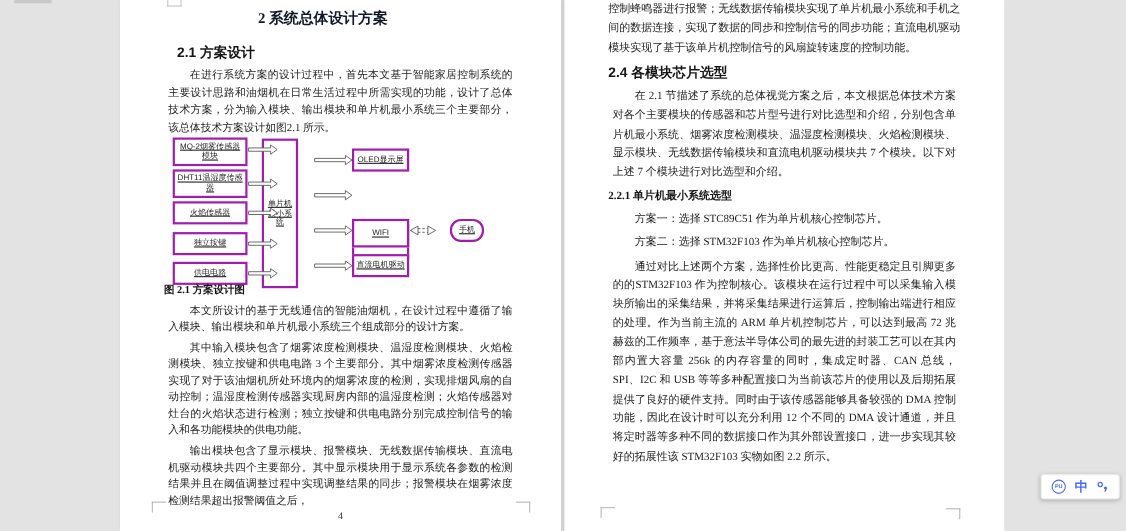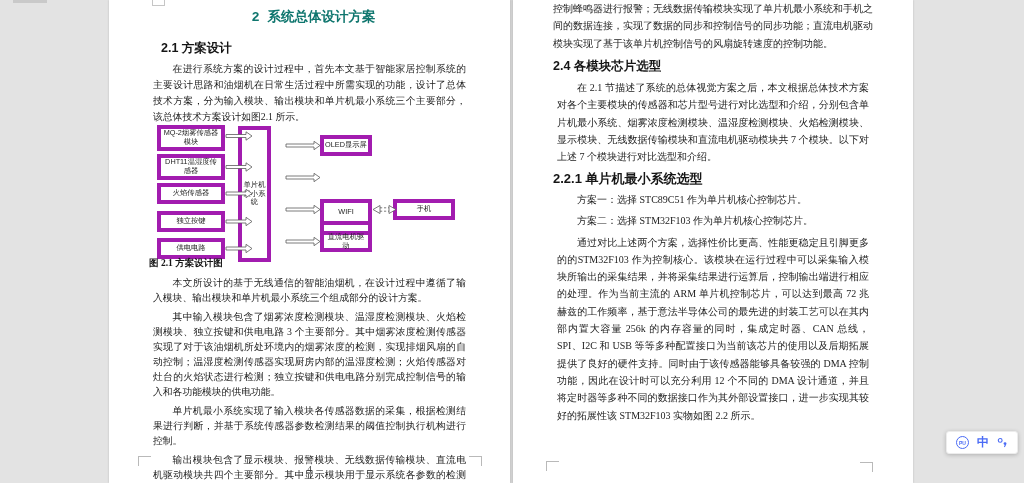--- a/index.html
+++ b/index.html
@@ -10,50 +10,50 @@
   }
   .page{position:absolute;top:0;height:483px;background:#ffffff;box-shadow:0 0 2px rgba(0,0,0,.18);}
   #left-page{left:109px;width:401px;}
   #right-page{left:513px;width:400px;}
   .page-gap{position:absolute;top:0;left:510px;width:3px;height:483px;background:#d6d6d6;}
   .top-strip{position:absolute;left:13px;top:0;width:34px;height:3px;background:#c9c9c9;}
 
   
   .abs{position:absolute;}
   .doc-title{
-    left:44px;width:321px;text-align:center;font-weight:bold;
-    font-size:13.5px;color:#0f766e;
-    font-family:Liberation Mono, monospace;
+    left:24px;width:321px;text-align:center;font-weight:bold;
+    font-size:13.5px;color:#0f172a;
+    font-family:Liberation Serif, serif;
   }
   .h2{
     left:40px;width:321px;font-weight:bold;font-size:12.5px;color:#151515;
     font-family:"Liberation Sans","DejaVu Sans",sans-serif;
   }
   .h3{
-    font-weight:bold;font-size:13px;color:#151515;margin:4px 0 3px 0;
-    font-family:Liberation Sans, sans-serif;
+    font-weight:bold;font-size:10px;color:#151515;margin:4px 0 3px 0;
+    font-family:Liberation Serif, serif;
   }
   .body-text{color:#1c1c1c;text-align:justify;}
   .lp{font-size:9.8px;line-height:16px;left:40px;width:321px;}
   .lp2{font-size:9.8px;line-height:15px;left:40px;width:321px;}
   .rp{font-size:10px;line-height:17.3px;color:#1c1c1c;text-align:justify;margin:0;}
   p.para{margin:4px;text-indent:2em;}
   p.noindent{margin:0;text-indent:0;}
   .rp-flow{left:40px;top:0;width:320px;}
   .rp-h2{font-weight:bold;font-size:12.5px;color:#151515;margin:6px 0 4px 0;
     font-family:"Liberation Sans","DejaVu Sans",sans-serif;text-align:left;text-indent:0;}
 
   
   .fig{left:40px;top:122px;width:321px;height:148px;}
   .fbox{
-    position:absolute;border:4px solid #a21caf;background:#fff;box-sizing:border-box;
+    position:absolute;border:2px solid #a21caf;background:#fff;box-sizing:border-box;
     display:flex;align-items:center;justify-content:center;text-align:center;
     font-size:7.3px;line-height:8.6px;color:#222;
     font-family:"Liberation Sans","DejaVu Sans",sans-serif;
-    white-space:pre-line;padding:1px;
+    white-space:pre-line;padding:1px;text-decoration:underline;
   }
   .fig svg{position:absolute;left:0;top:0;pointer-events:none;}
   .fig-caption{
     left:40px;top:257px;width:321px;font-weight:bold;
     font-size:9.5px;color:#151515;
   }
   .page-number{left:0;top:464px;width:401px;text-align:center;font-size:9px;color:#333;}
 
   
   .mark{position:absolute;width:12px;height:9px;}
@@ -103,21 +103,21 @@
     <div class="fbox" style="left:8px;top:116px;width:68px;height:21px;">供电电路</div>
 
     <div class="fbox" style="left:89px;top:4px;width:33px;height:136px;">单片机
 最小系统</div>
 
     <div class="fbox" style="left:171px;top:13px;width:52px;height:21px;">OLED显示屏</div>
     <div class="fbox" style="left:171px;top:45px;width:52px;height:32px;margin-top:36px;">蜂鸣器</div>
     <div class="fbox" style="left:171px;top:77px;width:52px;height:26px;">WIFI</div>
     <div class="fbox" style="left:171px;top:109px;width:52px;height:21px;">直流电机驱动</div>
 
-    <div class="fbox" style="left:244px;top:77px;width:62px;height:21px;">手机</div>
+    <div class="fbox" style="left:260px;top:77px;width:31px;height:21px;border-radius:10px;">手机</div>
 
     <svg width="321" height="148" viewBox="0 0 321 148">
       <g fill="#ffffff" stroke="#5a5a5a" stroke-width="0.8">
         <path d="M77,12.5 H97 V9.8 L103,14 L97,18.2 V15.5 H77 Z"></path>
         <path d="M77,43.5 H97 V40.8 L103,45 L97,49.2 V46.5 H77 Z"></path>
         <path d="M77,70 H97 V67.3 L103,71.5 L97,75.7 V73 H77 Z"></path>
         <path d="M77,98 H97 V95.3 L103,99.5 L97,103.7 V101 H77 Z"></path>
         <path d="M77,125 H97 V122.3 L103,126.5 L97,130.7 V128 H77 Z"></path>
         <path d="M137,22 H165 V19.3 L171,23.5 L165,27.7 V25 H137 Z"></path>
         <path d="M137,54 H165 V51.3 L171,55.5 L165,59.7 V57 H137 Z"></path>
@@ -130,21 +130,20 @@
         <line x1="231" y1="85.8" x2="240" y2="85.8"></line>
         <line x1="231" y1="89.2" x2="240" y2="89.2"></line>
       </g>
     </svg>
   </div>
   <div class="abs fig-caption">图 2.1 方案设计图</div>
 
   <div class="abs lp2 body-text" style="top:271px;">
     <p class="para">本文所设计的基于无线通信的智能油烟机，在设计过程中遵循了输入模块、输出模块和单片机最小系统三个组成部分的设计方案。</p>
     <p class="para">其中输入模块包含了烟雾浓度检测模块、温湿度检测模块、火焰检测模块、独立按键和供电电路 3 个主要部分。其中烟雾浓度检测传感器实现了对于该油烟机所处环境内的烟雾浓度的检测，实现排烟风扇的自动控制；温湿度检测传感器实现厨房内部的温湿度检测；火焰传感器对灶台的火焰状态进行检测；独立按键和供电电路分别完成控制信号的输入和各功能模块的供电功能。</p>
-    <p class="para">单片机最小系统实现了输入模块各传感器数据的采集，根据检测结果进行判断，并基于系统传感器参数检测结果的阈值控制执行机构进行控制。</p>
     <p class="para">输出模块包含了显示模块、报警模块、无线数据传输模块、直流电机驱动模块共四个主要部分。其中显示模块用于显示系统各参数的检测结果并且在阈值调整过程中实现调整结果的同步；报警模块在烟雾浓度检测结果超出报警阈值之后，</p>
   </div>
 
   <div class="abs page-number">4</div>
 
   <div class="mark tl abs" style="left:29px;top:456px;"></div>
   <div class="mark tr abs" style="left:360px;top:456px;"></div>
 </div>
 
 <div class="page" id="right-page">

